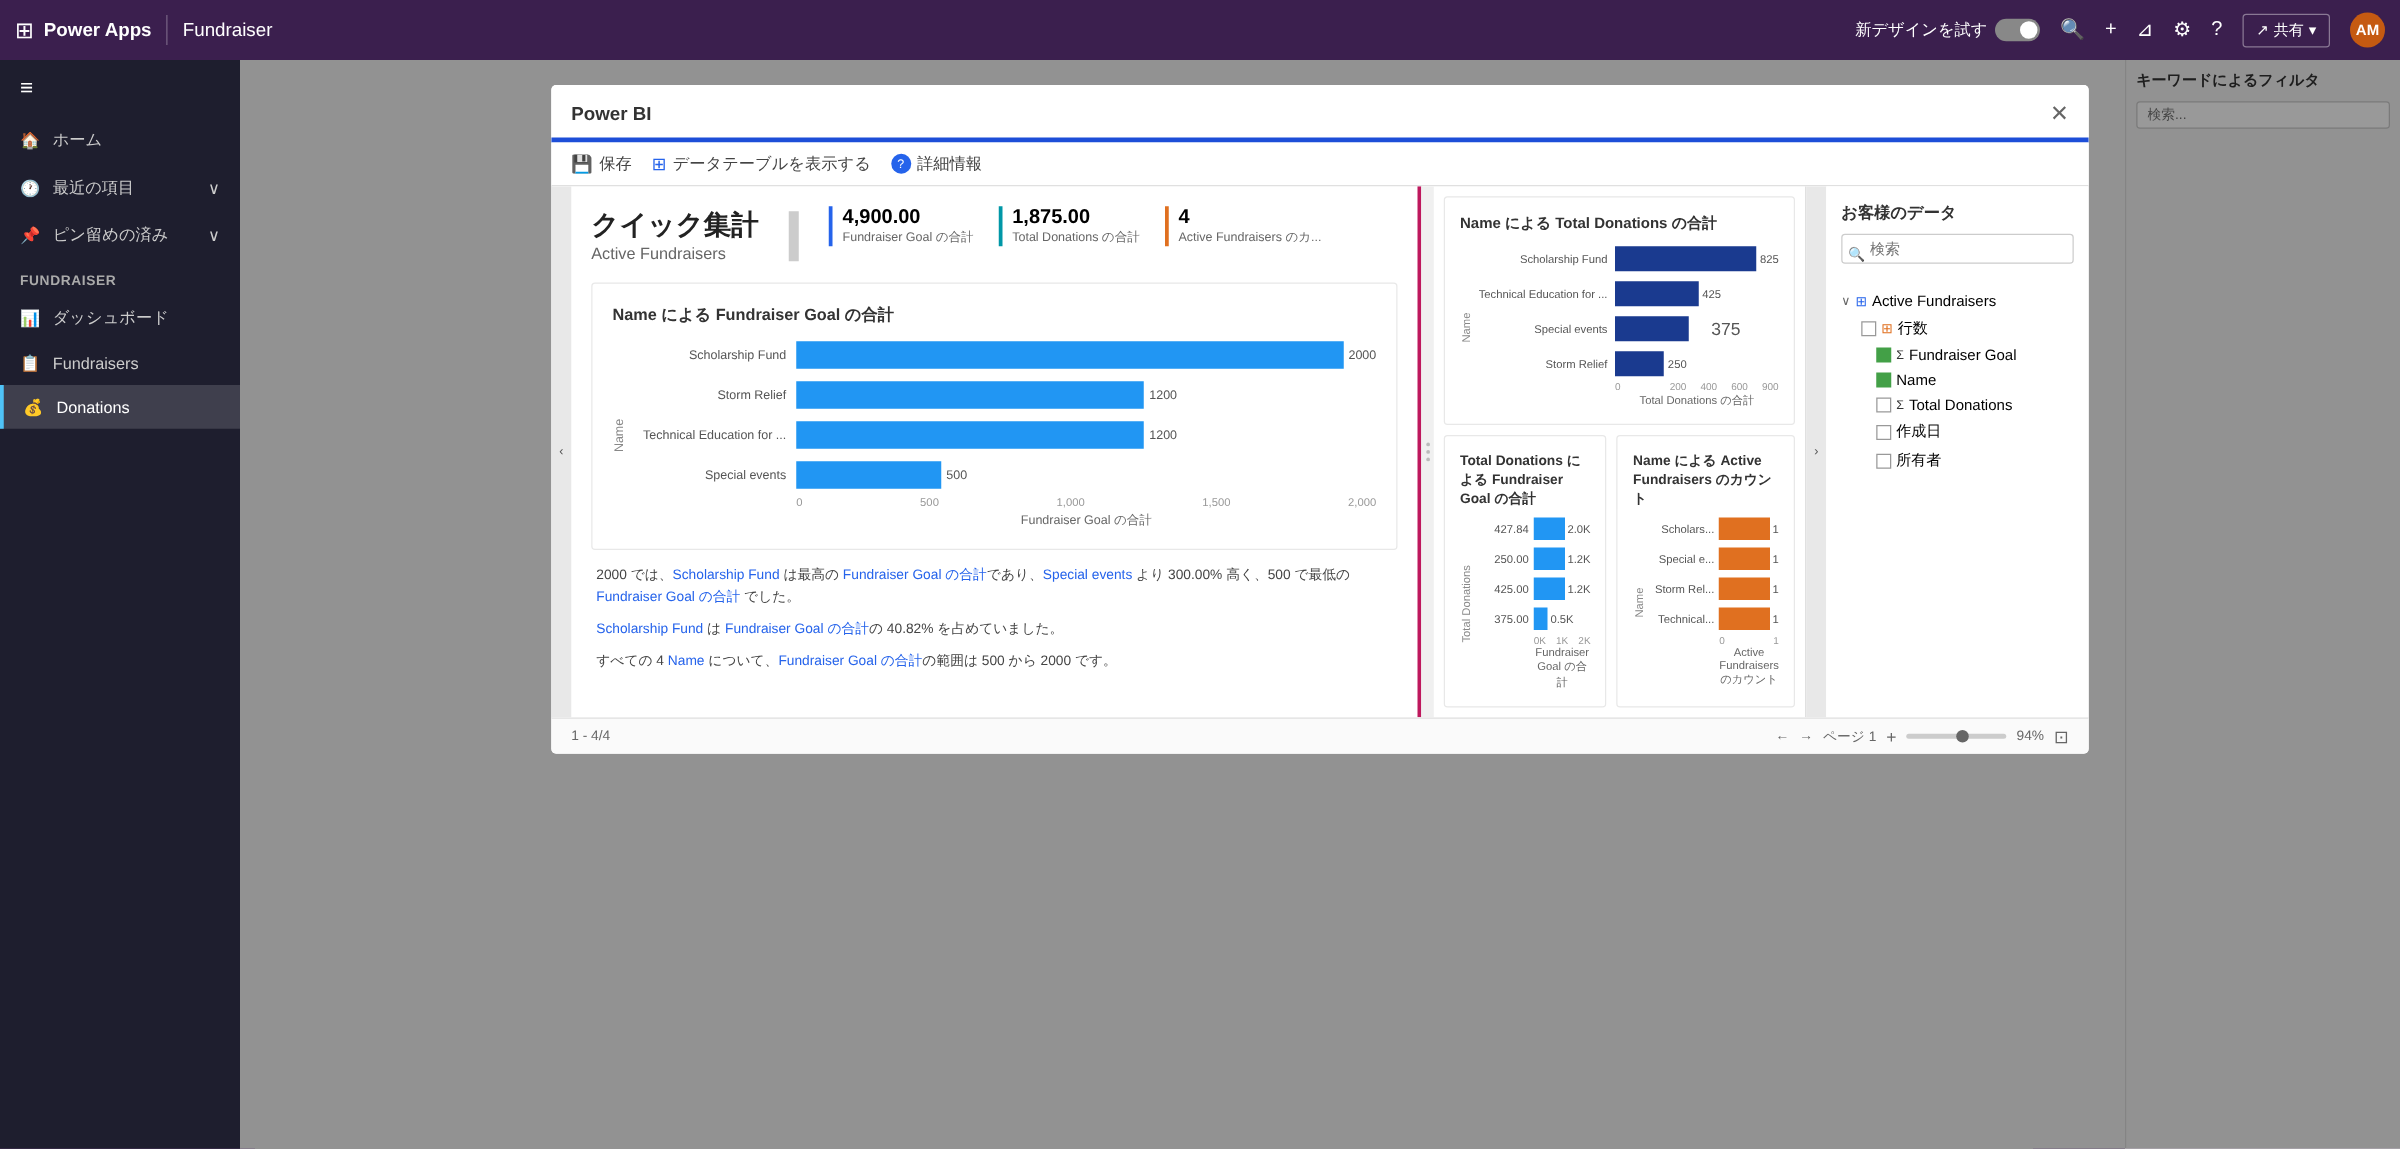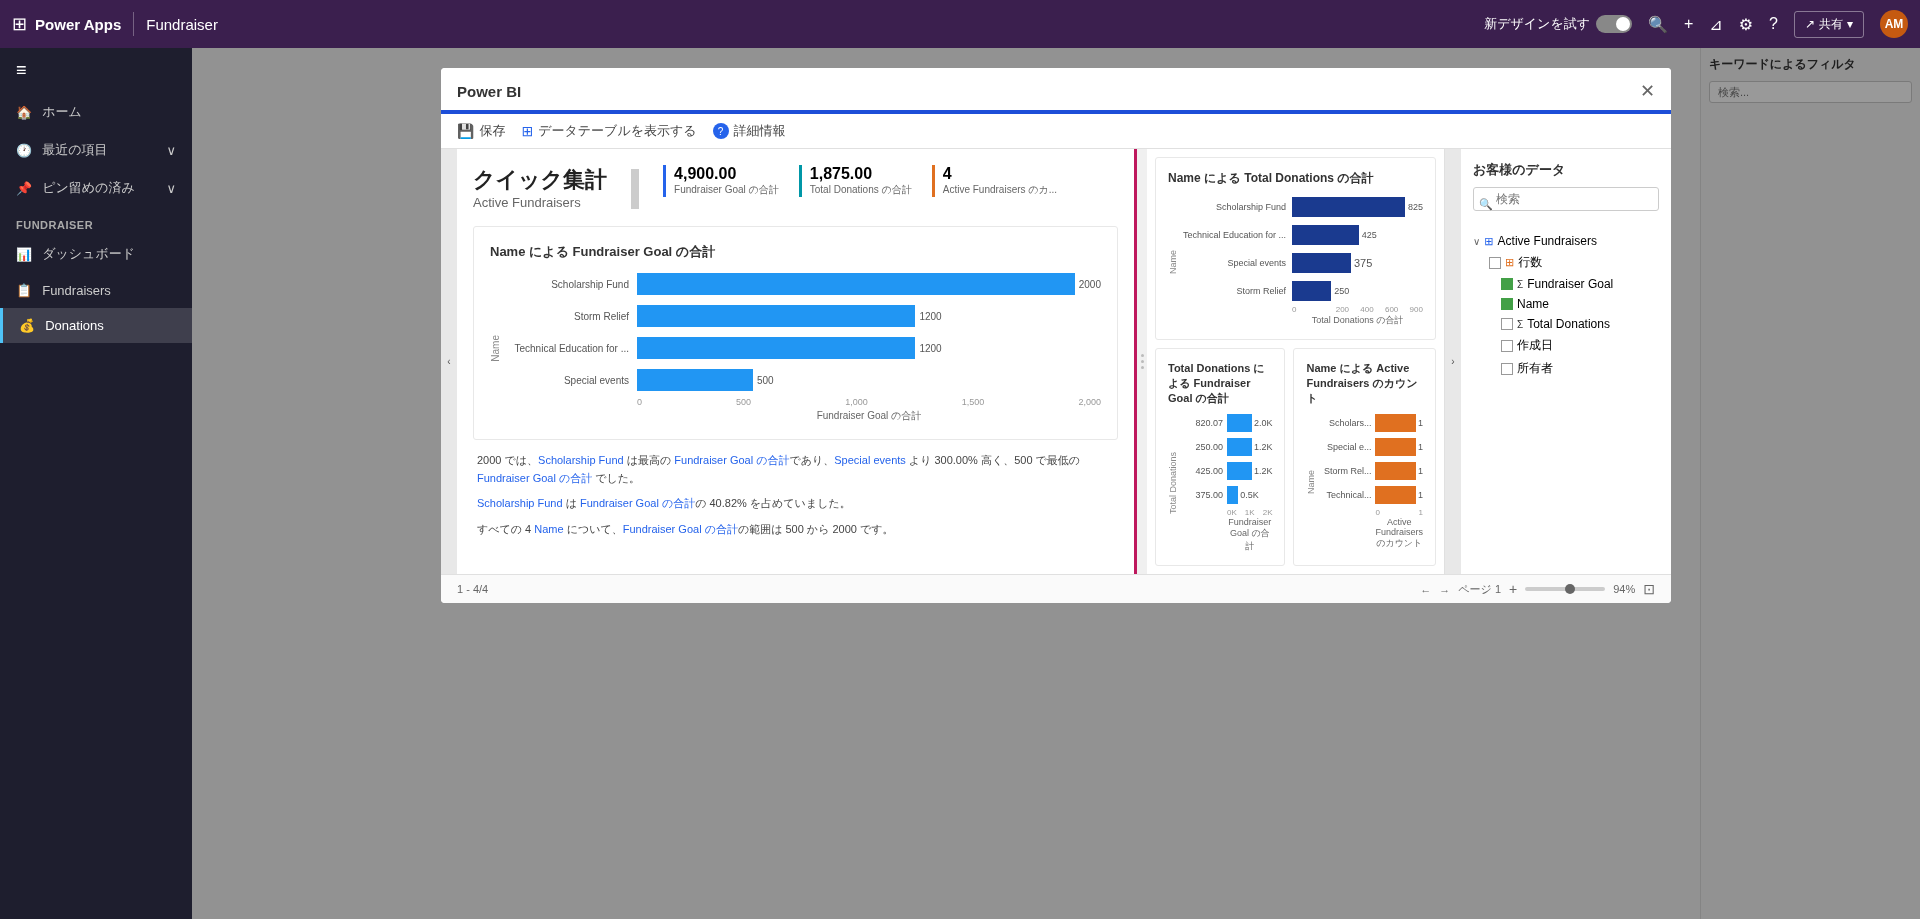--- a/index.html
+++ b/index.html
@@ -306,21 +306,21 @@
                     <div style="width:110px;font-size:9px;color:#555;text-align:right;padding-right:6px;flex-shrink:0;">Technical Education for ...</div>
                     <div style="flex:1;display:flex;align-items:center;">
                       <div style="width:51%;height:20px;background:#1a3a8f;"></div>
                       <span style="font-size:9px;color:#555;margin-left:3px;">425</span>
                     </div>
                   </div>
                   <div style="display:flex;align-items:center;margin-bottom:8px;">
                     <div style="width:110px;font-size:9px;color:#555;text-align:right;padding-right:6px;flex-shrink:0;">Special events</div>
                     <div style="flex:1;display:flex;align-items:center;">
                       <div style="width:45%;height:20px;background:#1a3a8f;"></div>
-                      <span style="font-size:11px;color:#555;margin-left:3px;">375</span>
+                      <span style="font-size:14px;color:#555;margin-left:18px;">375</span>
                     </div>
                   </div>
                   <div style="display:flex;align-items:center;margin-bottom:4px;">
                     <div style="width:110px;font-size:9px;color:#555;text-align:right;padding-right:6px;flex-shrink:0;">Storm Relief</div>
                     <div style="flex:1;display:flex;align-items:center;">
                       <div style="width:30%;height:20px;background:#1a3a8f;"></div>
                       <span style="font-size:9px;color:#555;margin-left:3px;">250</span>
                     </div>
                   </div>
                   <div style="display:flex;justify-content:space-between;padding-left:110px;margin-top:4px;">
@@ -338,21 +338,21 @@
             <div style="display:flex;gap:8px;flex:1;">
 
               <div style="flex:1;background:white;border:1px solid #e8e8e8;border-radius:3px;padding:12px;">
                 <div style="font-size:11px;font-weight:600;color:#333;margin-bottom:8px;">Total Donations による Fundraiser Goal の合計</div>
                 <div style="display:flex;">
                   <div style="display:flex;align-items:center;margin-right:4px;">
                     <span style="writing-mode:vertical-rl;transform:rotate(180deg);font-size:9px;color:#888;">Total Donations</span>
                   </div>
                   <div style="flex:1;">
                     <div style="display:flex;align-items:center;margin-bottom:6px;">
-                      <div style="width:45px;font-size:9px;color:#555;text-align:right;padding-right:4px;flex-shrink:0;">820.07</div>
+                      <div style="width:45px;font-size:9px;color:#555;text-align:right;padding-right:4px;flex-shrink:0;">427.84</div>
                       <div style="flex:1;display:flex;align-items:center;">
                         <div style="width:100%;height:18px;background:#2196f3;"></div>
                         <span style="font-size:9px;color:#555;margin-left:2px;">2.0K</span>
                       </div>
                     </div>
                     <div style="display:flex;align-items:center;margin-bottom:6px;">
                       <div style="width:45px;font-size:9px;color:#555;text-align:right;padding-right:4px;flex-shrink:0;">250.00</div>
                       <div style="flex:1;display:flex;align-items:center;">
                         <div style="width:60%;height:18px;background:#2196f3;"></div>
                         <span style="font-size:9px;color:#555;margin-left:2px;">1.2K</span>

